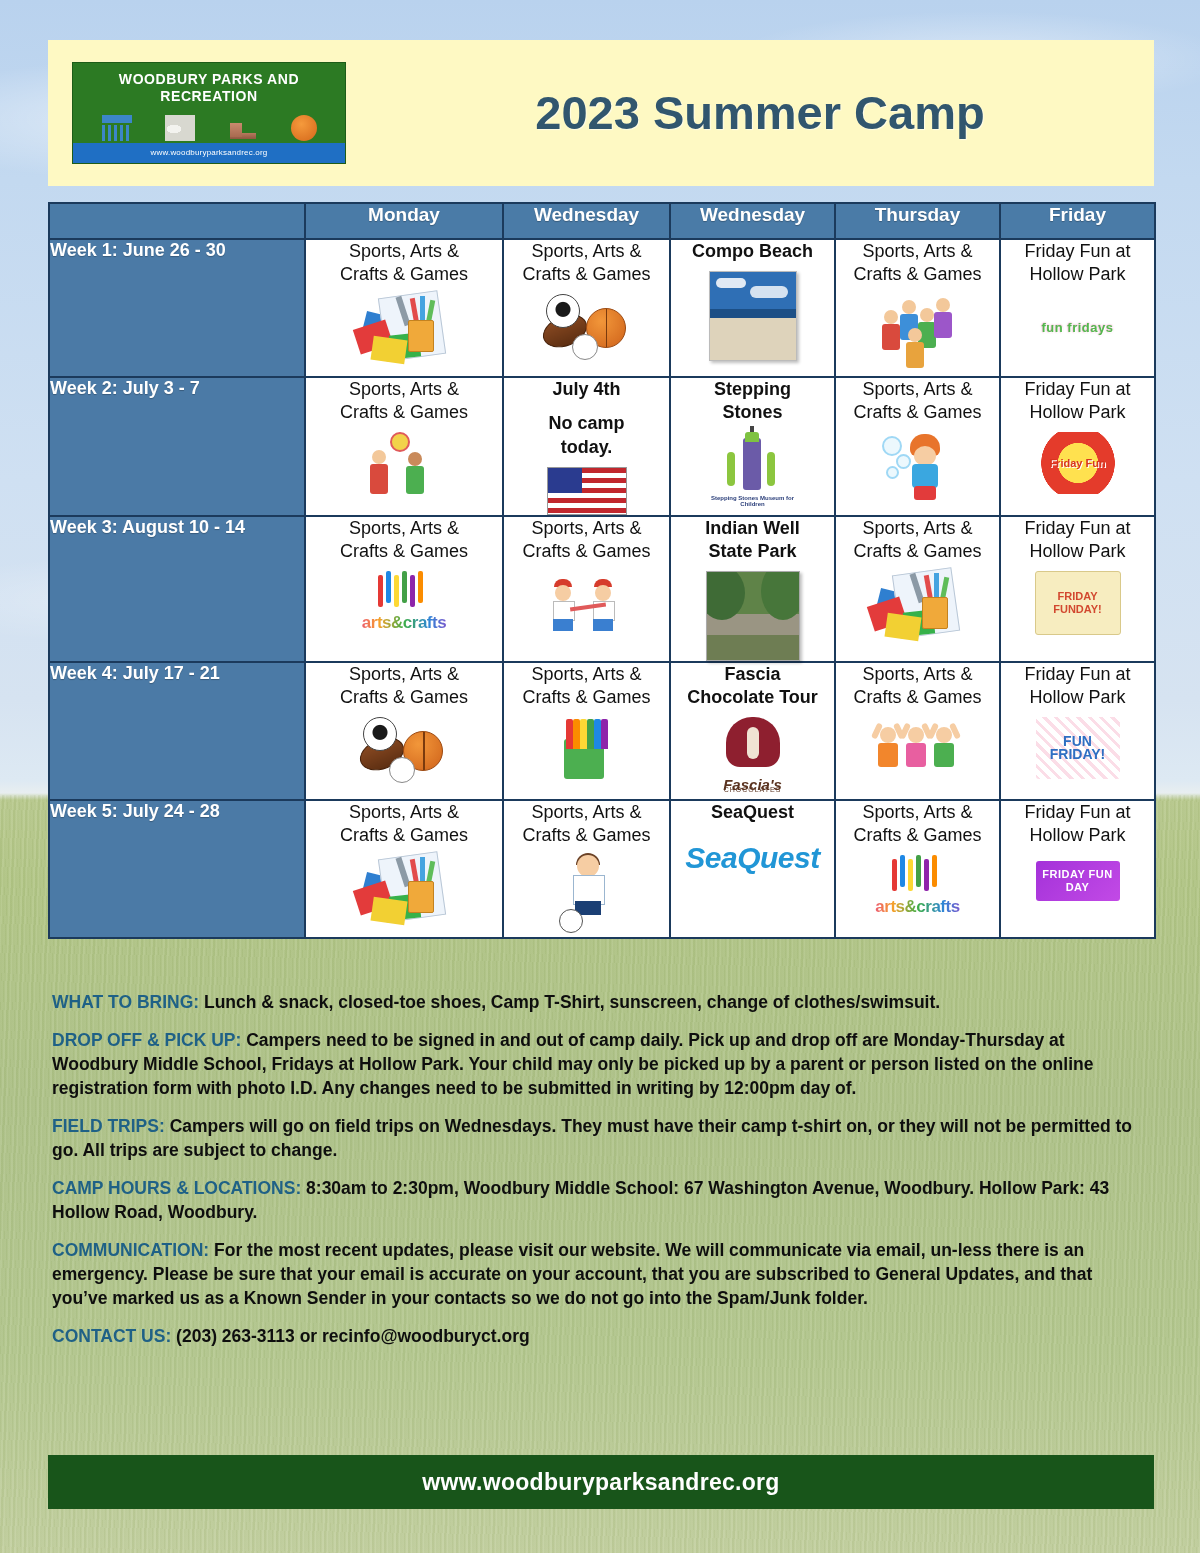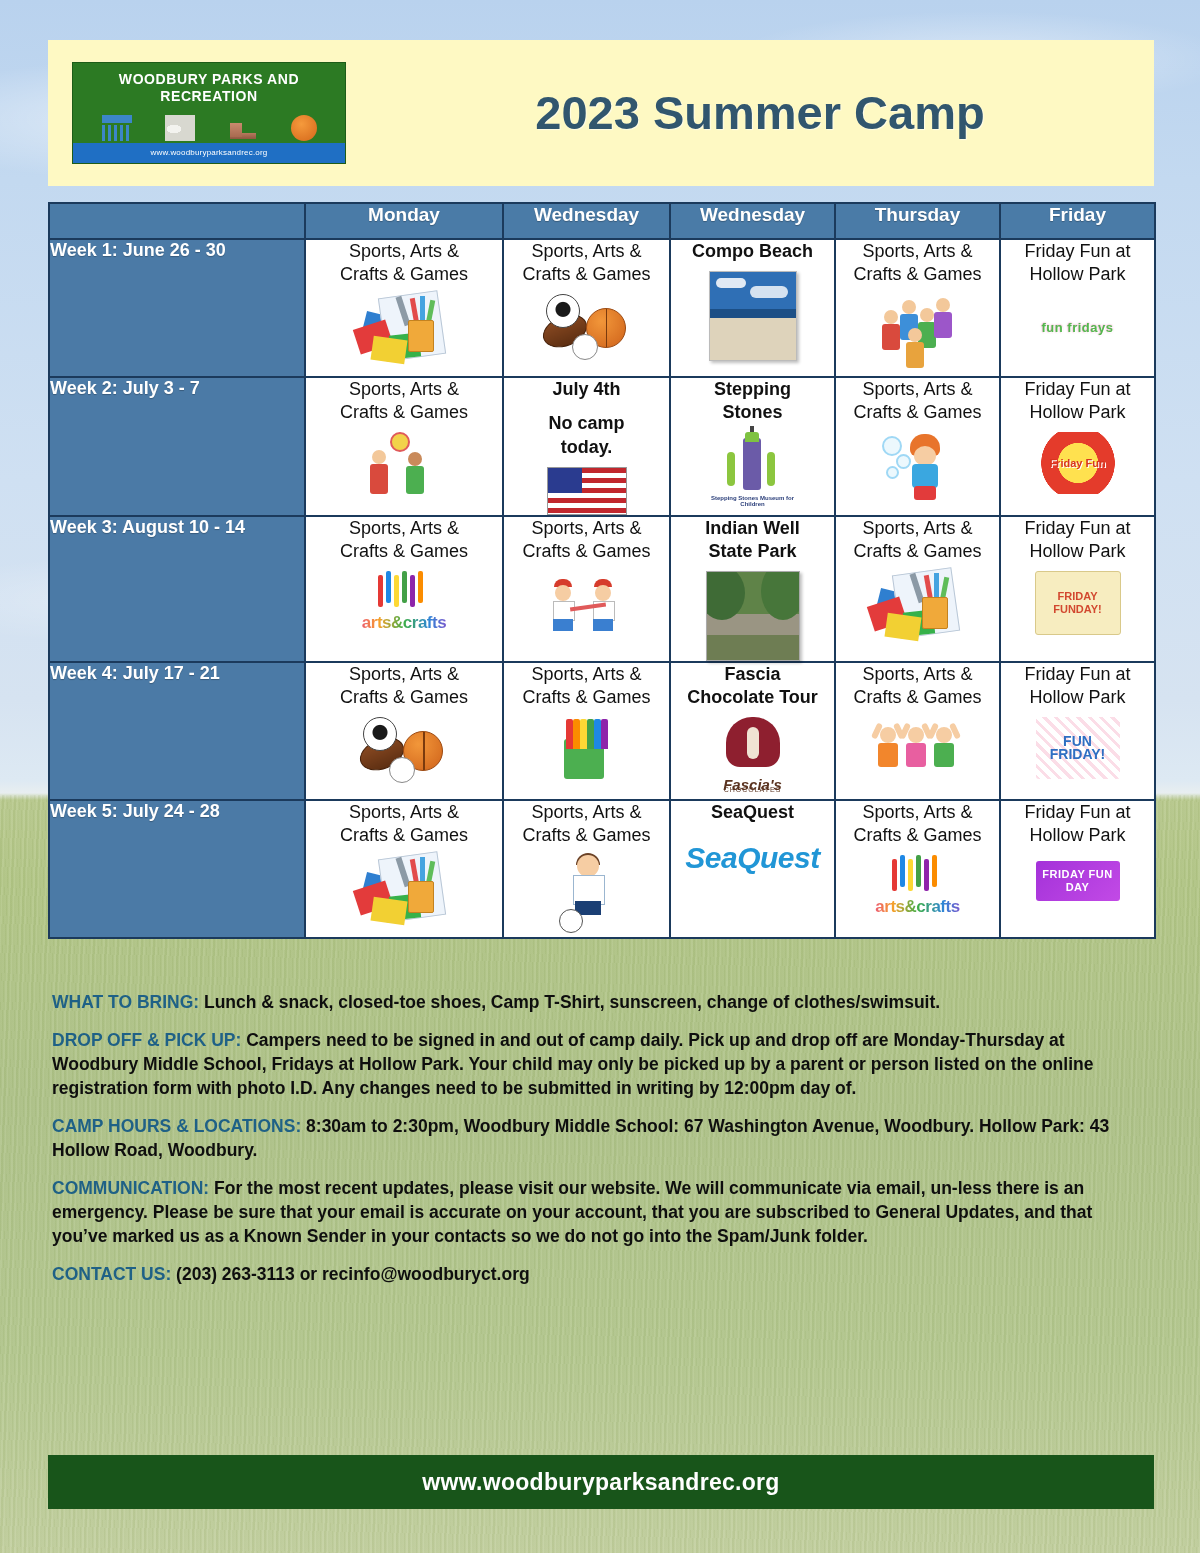--- a/index.html
+++ b/index.html
@@ -567,20 +567,21 @@
             <div class="cell-text">Friday Fun at<br>Hollow Park</div>
             <div class="badge badge-friday-fun-day" style="margin: 14px auto 0px; height: 40px;">FRIDAY FUN DAY</div>
           </td>
         </tr>
       </tbody>
   </table>
 
   <div class="info">
       <div class="para"><span class="lead">WHAT TO BRING:</span><span> Lunch &amp; snack, closed-toe shoes, Camp T-Shirt, sunscreen, change of clothes/swimsuit.</span></div>
       <div class="para"><span class="lead">DROP OFF &amp; PICK UP:</span><span> Campers need to be signed in and out of camp daily.  Pick up and drop off are  Monday-Thursday at Woodbury Middle  School, Fridays at Hollow Park. Your child may only be picked up by a   parent or person listed on the online registration form with photo I.D. Any changes need to be submitted in writing by 12:00pm day of.</span></div>
+      <div class="para"><span class="lead">FIELD TRIPS:</span><span> Campers will go on field trips on Wednesdays.  They must have their camp t-shirt on, or they will not be permitted to go.  All trips are subject to change.</span></div>
       <div class="para"><span class="lead">CAMP HOURS &amp; LOCATIONS:</span><span> 8:30am to 2:30pm, Woodbury Middle School: 67 Washington Avenue, Woodbury. Hollow Park: 43 Hollow Road, Woodbury.</span></div>
       <div class="para"><span class="lead">COMMUNICATION:</span><span> For the most recent updates, please visit our website.  We will communicate via email, un-less there is an emergency. Please be sure that your email is accurate on your account, that you are subscribed to General Updates, and that you’ve marked us as a Known Sender in your contacts so we do not go into the Spam/Junk folder.</span></div>
       <div class="para"><span class="lead">CONTACT US:</span><span> (203) 263-3113 or recinfo@woodburyct.org</span></div>
     </div>
 
   <div class="footer">
     <span>www.woodburyparksandrec.org</span>
   </div>
 
 </div>

